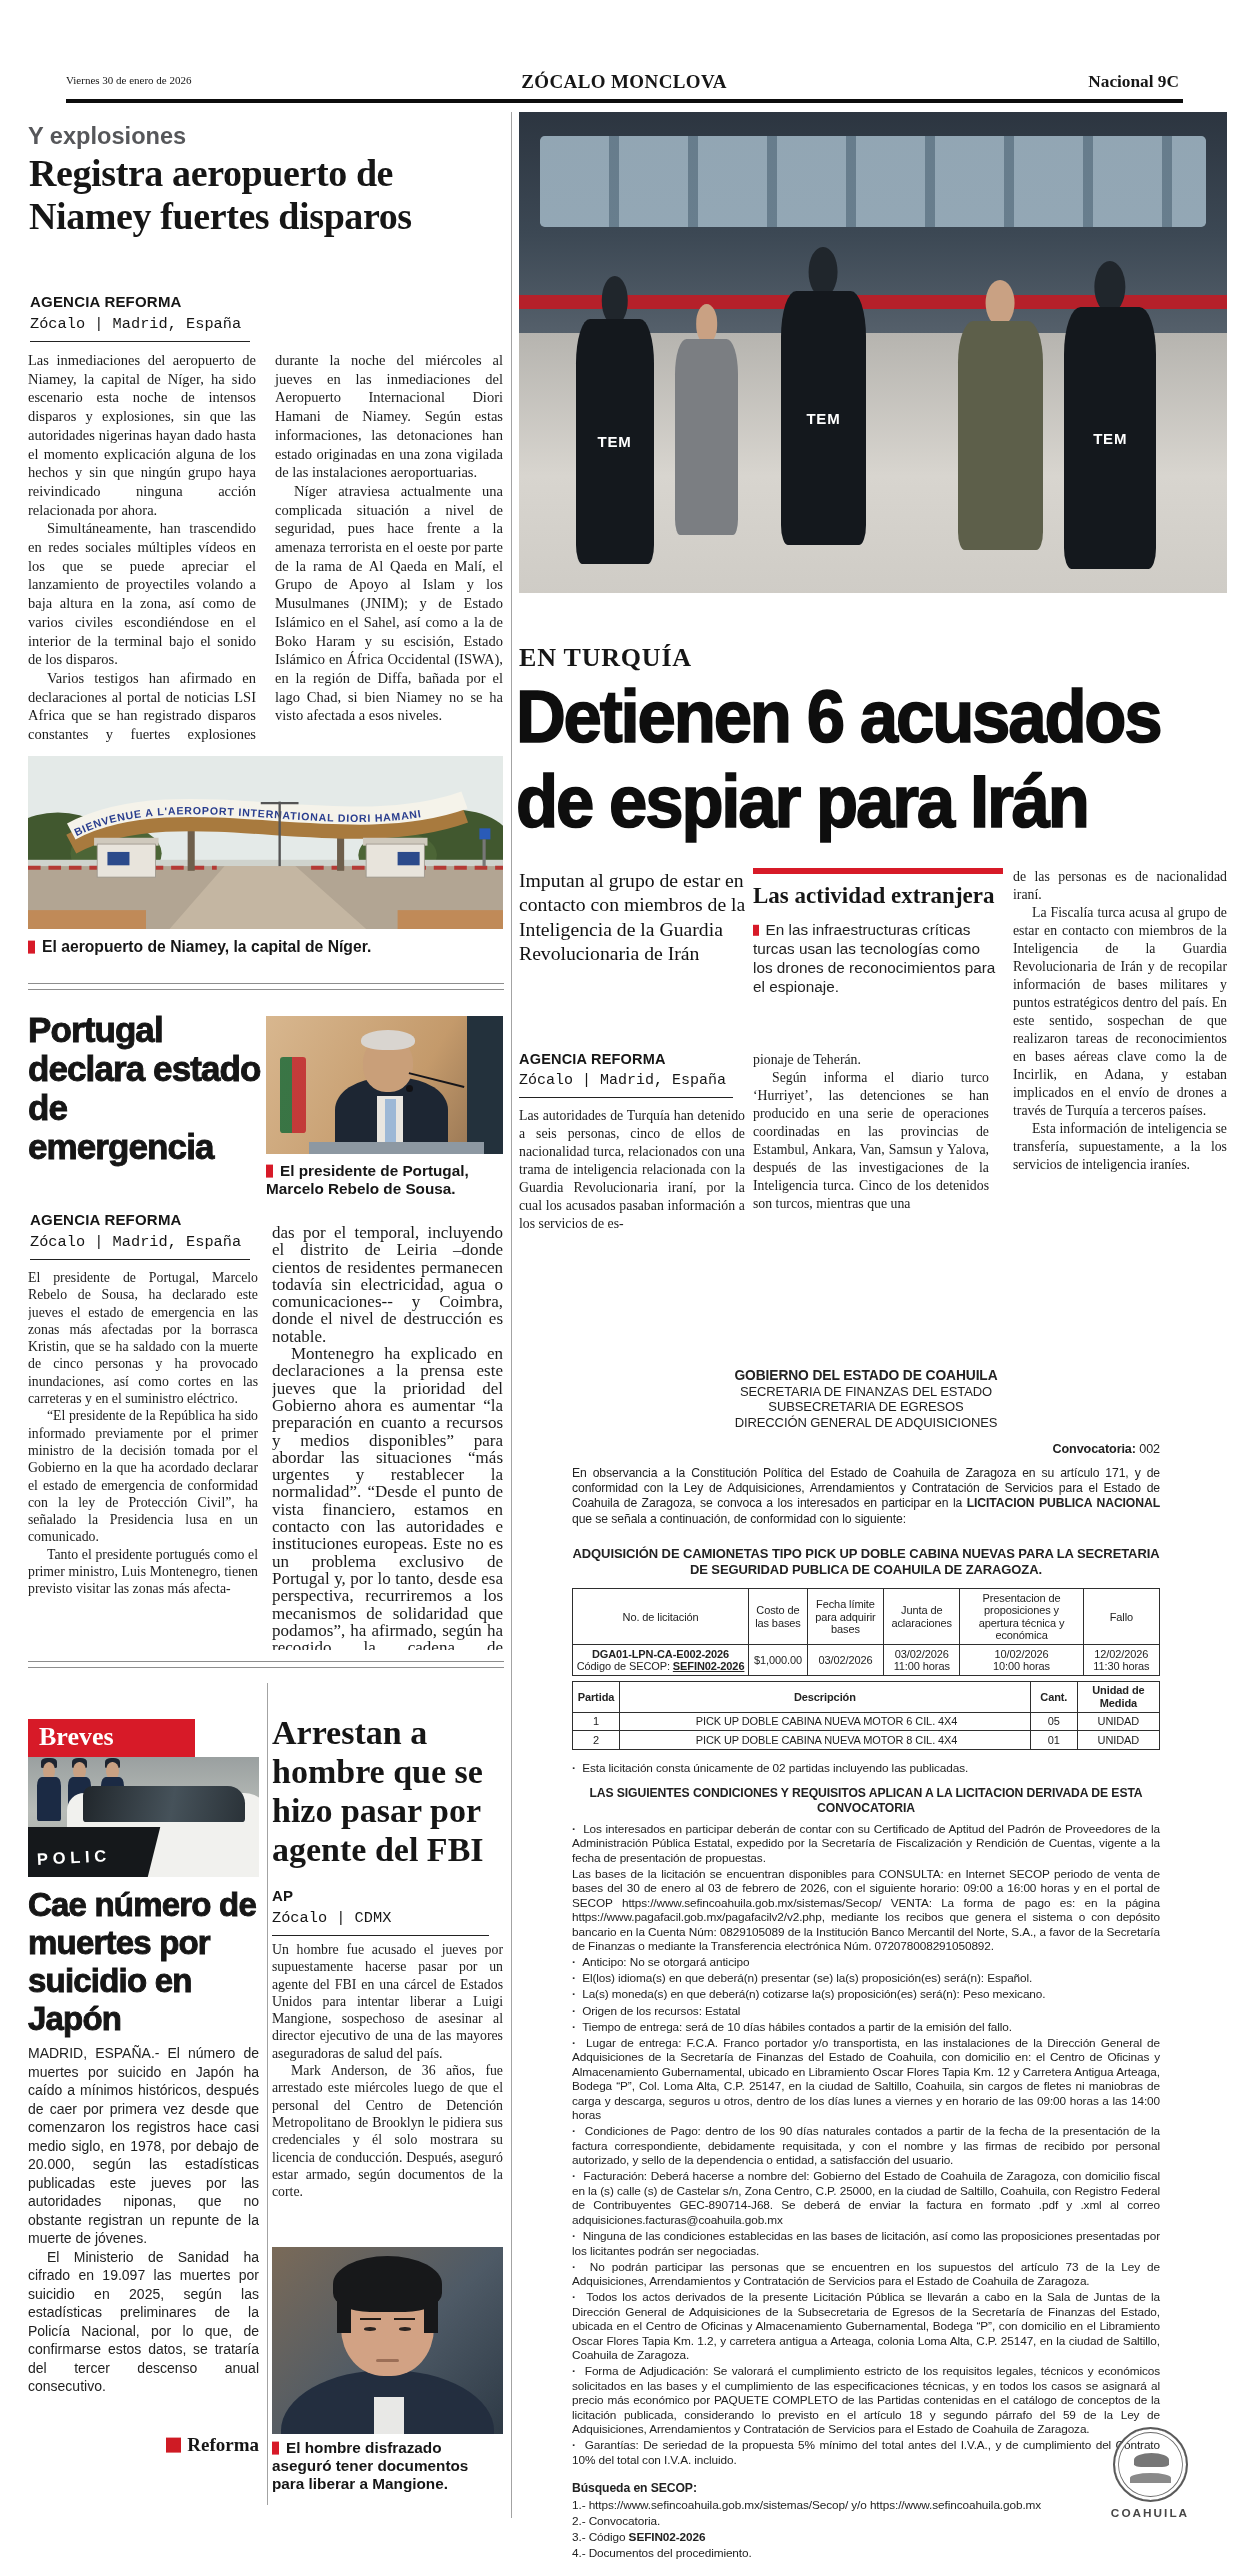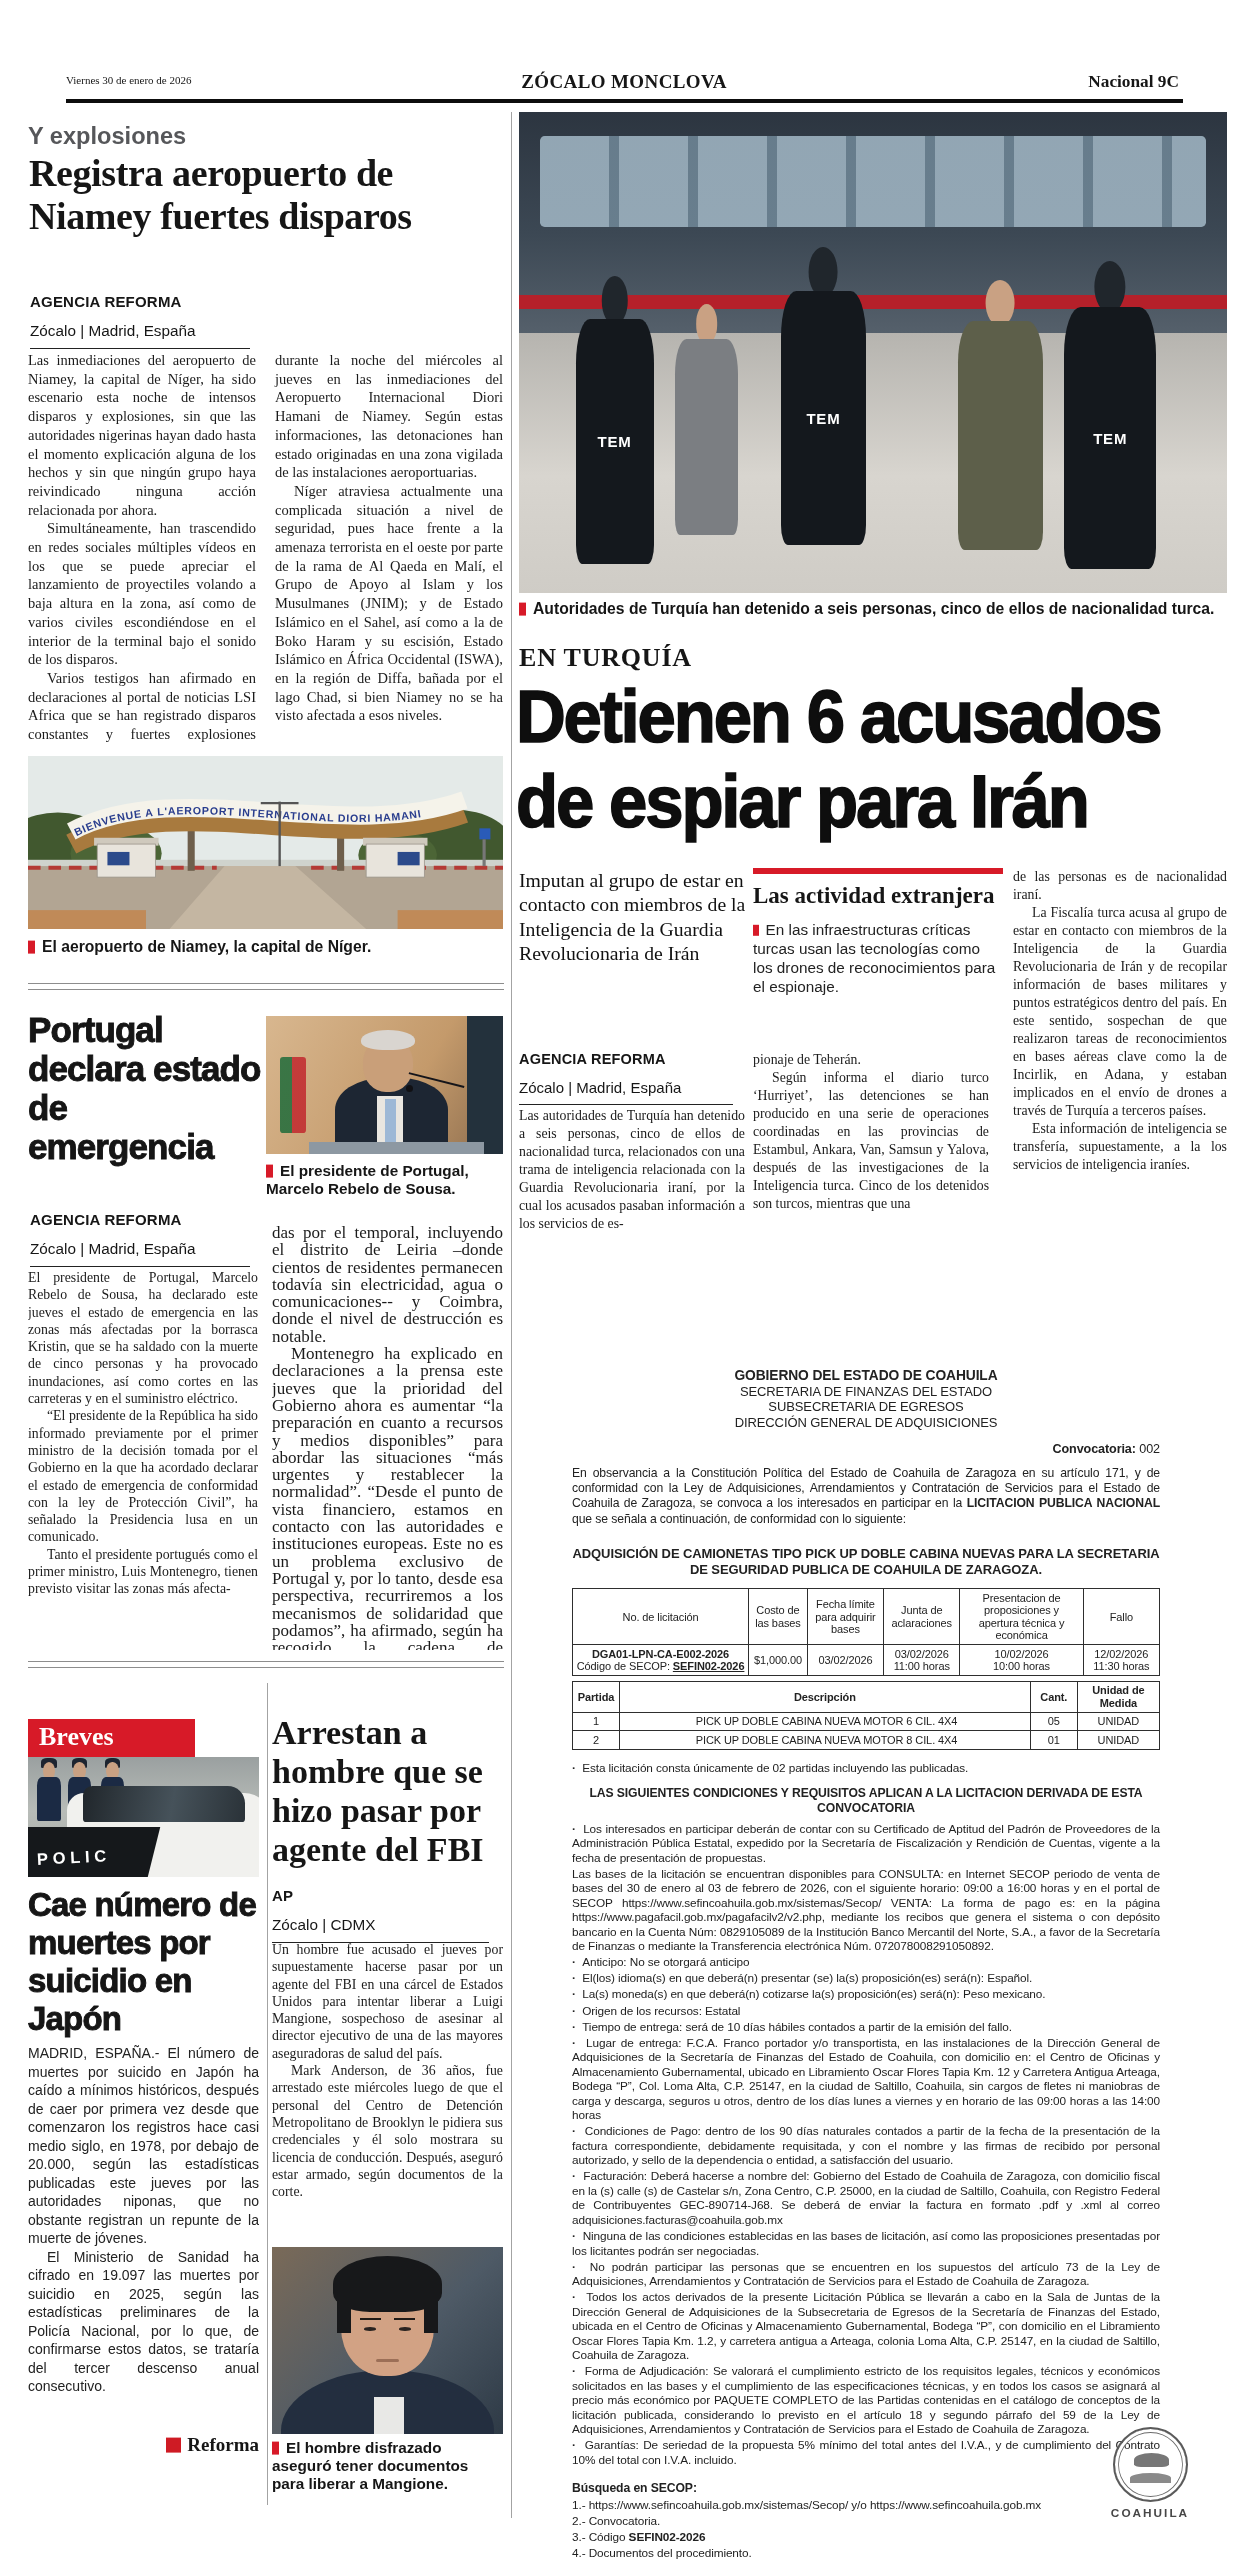--- a/index.html
+++ b/index.html
@@ -4,21 +4,21 @@
 <style>
   :root{ --red:#d71a28; --ink:#161616; }
   *{ box-sizing:border-box; }
   body{ margin:0; background:#fff; font-family:"Liberation Sans",sans-serif; color:var(--ink); }
   .page{ position:relative; width:1248px; height:2576px; background:#fff; overflow:hidden; }
   .abs{ position:absolute; }
   .serif{ font-family:"Liberation Serif",serif; }
   .vrule{ position:absolute; width:0.8px; background:#a3a3a3; }
   .hline{ position:absolute; height:0.8px; background:#8d8d8d; }
   .agency{ font-weight:bold; font-size:15px; letter-spacing:0.2px; }
-  .dateline{ font-family:Liberation Sans, sans-serif; font-size:15.3px; margin-top:12px; }
+  .dateline{ font-family:Liberation Mono, monospace; font-size:15.3px; margin-top:5px; }
   .byrule{ height:1.6px; background:#222; margin-top:7.9px; }
   .cap{ font-weight:bold; font-size:15.7px; line-height:19px; }
   .tick{ display:inline-block; width:7px; height:12.6px; background:var(--red); margin-right:7px; transform:translateY(1.6px); }
   .bodytext{ font-family:"Liberation Serif",serif; color:#1b1b1b; text-align:justify; overflow:hidden; }
   .bodytext p{ margin:0; text-indent:19px; }
   .bodytext p.ni{ text-indent:0; }
   .photo{ position:absolute; overflow:hidden; background:#cfcfcb; }
 
   
   #hdr-date{ left:66px; top:74px; font-size:11px; }
@@ -352,23 +352,20 @@
       <div class="head"></div>
       <div class="torso"></div>
     </div>
     <div class="fig" style="left:77%; bottom:5%; width:13%; height:64%;">
       <div class="head"></div>
       <div class="torso">
           <span class="tem">TEM</span>
         </div>
     </div>
   </div>
-  <div class="abs cap" id="turkey-caption">
-    <span class="tick"></span><span>Autoridades de Turquía han detenido a seis personas, cinco de ellos de nacionalidad turca.</span>
-  </div>
   <div class="abs" id="turkey-kicker">EN TURQUÍA</div>
   <div class="mega" id="turkey-h1">Detienen 6 acusados</div>
   <div class="mega" id="turkey-h2">de espiar para Irán</div>
   <div class="abs" id="turkey-deck">Imputan al grupo de estar en contacto con miembros de la Inteligencia de la Guardia Revolucionaria de Irán</div>
   <div class="abs" id="turkey-byline">
     <div class="agency" style="font-size:14.5px">AGENCIA REFORMA</div>
     <div class="dateline" style="font-size:15px">Zócalo | Madrid, España</div>
     <div class="byrule"></div>
   </div>
   <div class="abs bodytext" id="turkey-col1">

